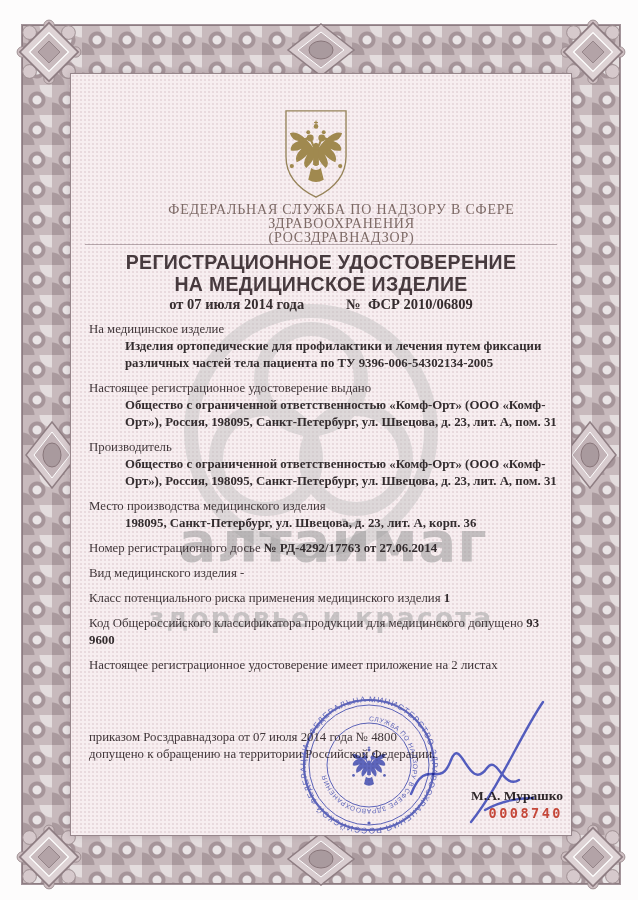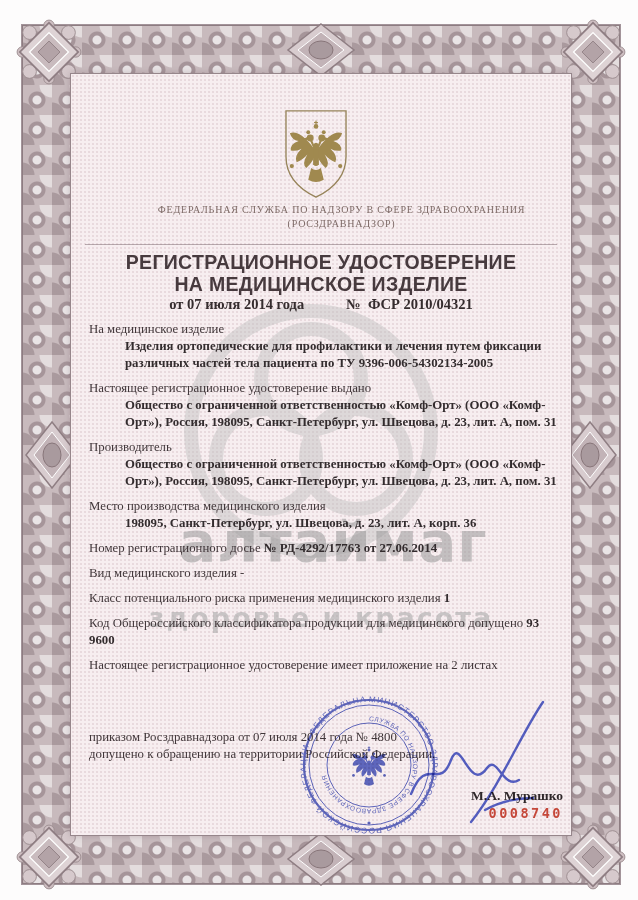--- a/index.html
+++ b/index.html
@@ -37,21 +37,21 @@
   .wm-word{left:0;right:0;top:440px;text-align:center;
     font-family:"DejaVu Sans",sans-serif;font-weight:bold;font-size:56px;
     color:#9a9a9a;opacity:.55;letter-spacing:1px;line-height:1;margin-left:24px;}
   .wm-sub{left:0;right:0;top:528px;text-align:center;
     font-family:"DejaVu Sans",sans-serif;font-weight:bold;font-size:27px;
     color:#a9a9a9;opacity:.6;letter-spacing:2px;}
   
   .content{position:absolute;inset:0;z-index:2;color:#403639;}
   .coat{position:absolute;left:calc(50% - 41px);top:34px;width:72px;height:92px;color:#a0894f;}
   .issuer{position:absolute;left:0;right:0;top:129px;text-align:center;
-    font-size:10px;letter-spacing:.8px;color:#7d6a66;line-height:14px;margin-left:41px;}
+    font-size:14px;letter-spacing:.8px;color:#7d6a66;line-height:14px;margin-left:41px;}
   .divider{position:absolute;left:14px;right:14px;top:170px;height:1px;
     background:rgba(122,102,108,.5);}
   .title{position:absolute;left:0;right:0;top:177px;text-align:center;
     font-family:Liberation Sans, sans-serif;font-weight:bold;font-size:19.5px;
     line-height:22px;color:#473a3e;letter-spacing:.3px;}
   .daterow{position:absolute;left:0;right:0;top:222px;display:flex;
     justify-content:center;gap:42px;font-weight:bold;font-size:14.5px;color:#352c2e;font-family:Liberation Serif, serif;}
   .daterow .num{white-space:pre;}
   .bodytext{position:absolute;left:18px;right:14px;top:247px;font-size:12.8px;line-height:17px;}
   .bodytext p{margin:0 0 8px 0;}
@@ -203,21 +203,21 @@
         </div>
         <div class="divider"></div>
 
         <div class="title">
           <div>РЕГИСТРАЦИОННОЕ УДОСТОВЕРЕНИЕ</div>
           <div>НА МЕДИЦИНСКОЕ ИЗДЕЛИЕ</div>
         </div>
 
         <div class="daterow">
           <span>от 07 июля 2014 года</span>
-          <span class="num">№  ФСР 2010/04321</span>
+          <span class="num">№  ФСР 2010/06809</span>
         </div>
 
         <div class="bodytext">
           <p>
             <span>На медицинское изделие</span>
             <span class="val stacked">Изделия ортопедические для профилактики и лечения путем фиксации различных частей тела пациента по ТУ 9396-006-54302134-2005</span>
           </p>
           <p>
             <span>Настоящее регистрационное удостоверение выдано</span>
             <span class="val stacked">Общество с ограниченной ответственностью «Комф-Орт» (ООО «Комф-Орт»), Россия, 198095, Санкт-Петербург, ул. Швецова, д. 23, лит. А, пом. 31</span>

